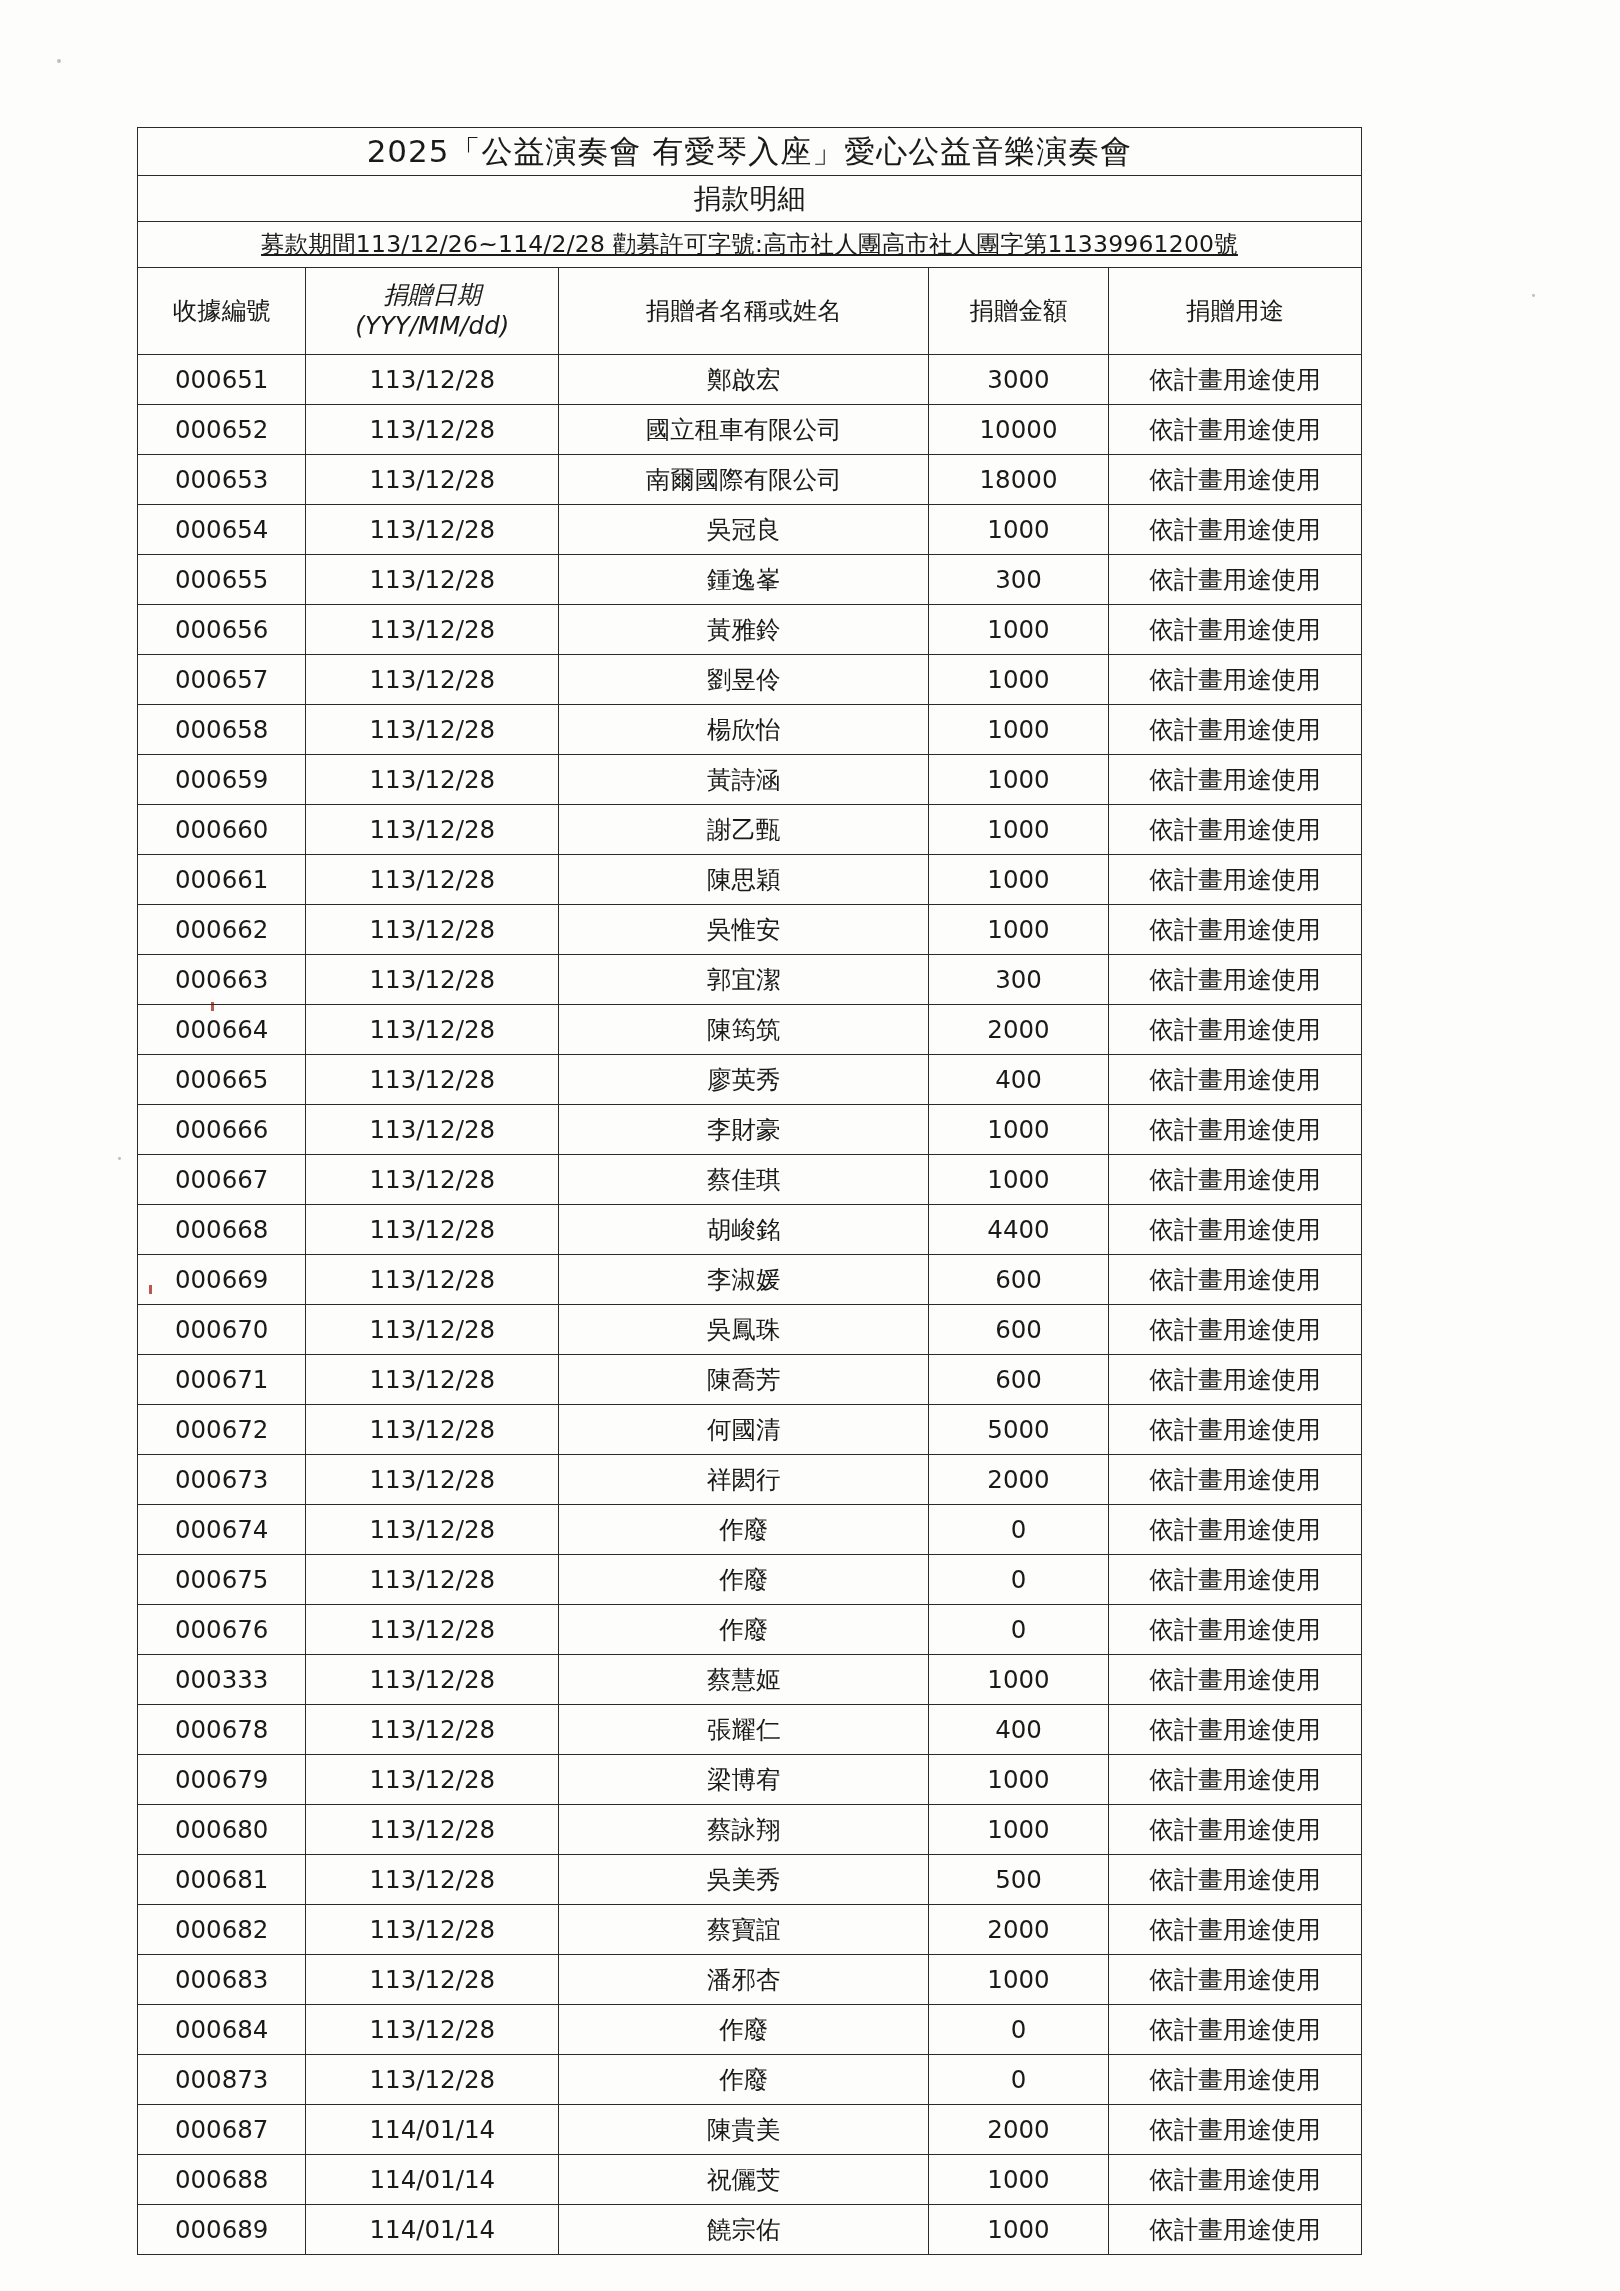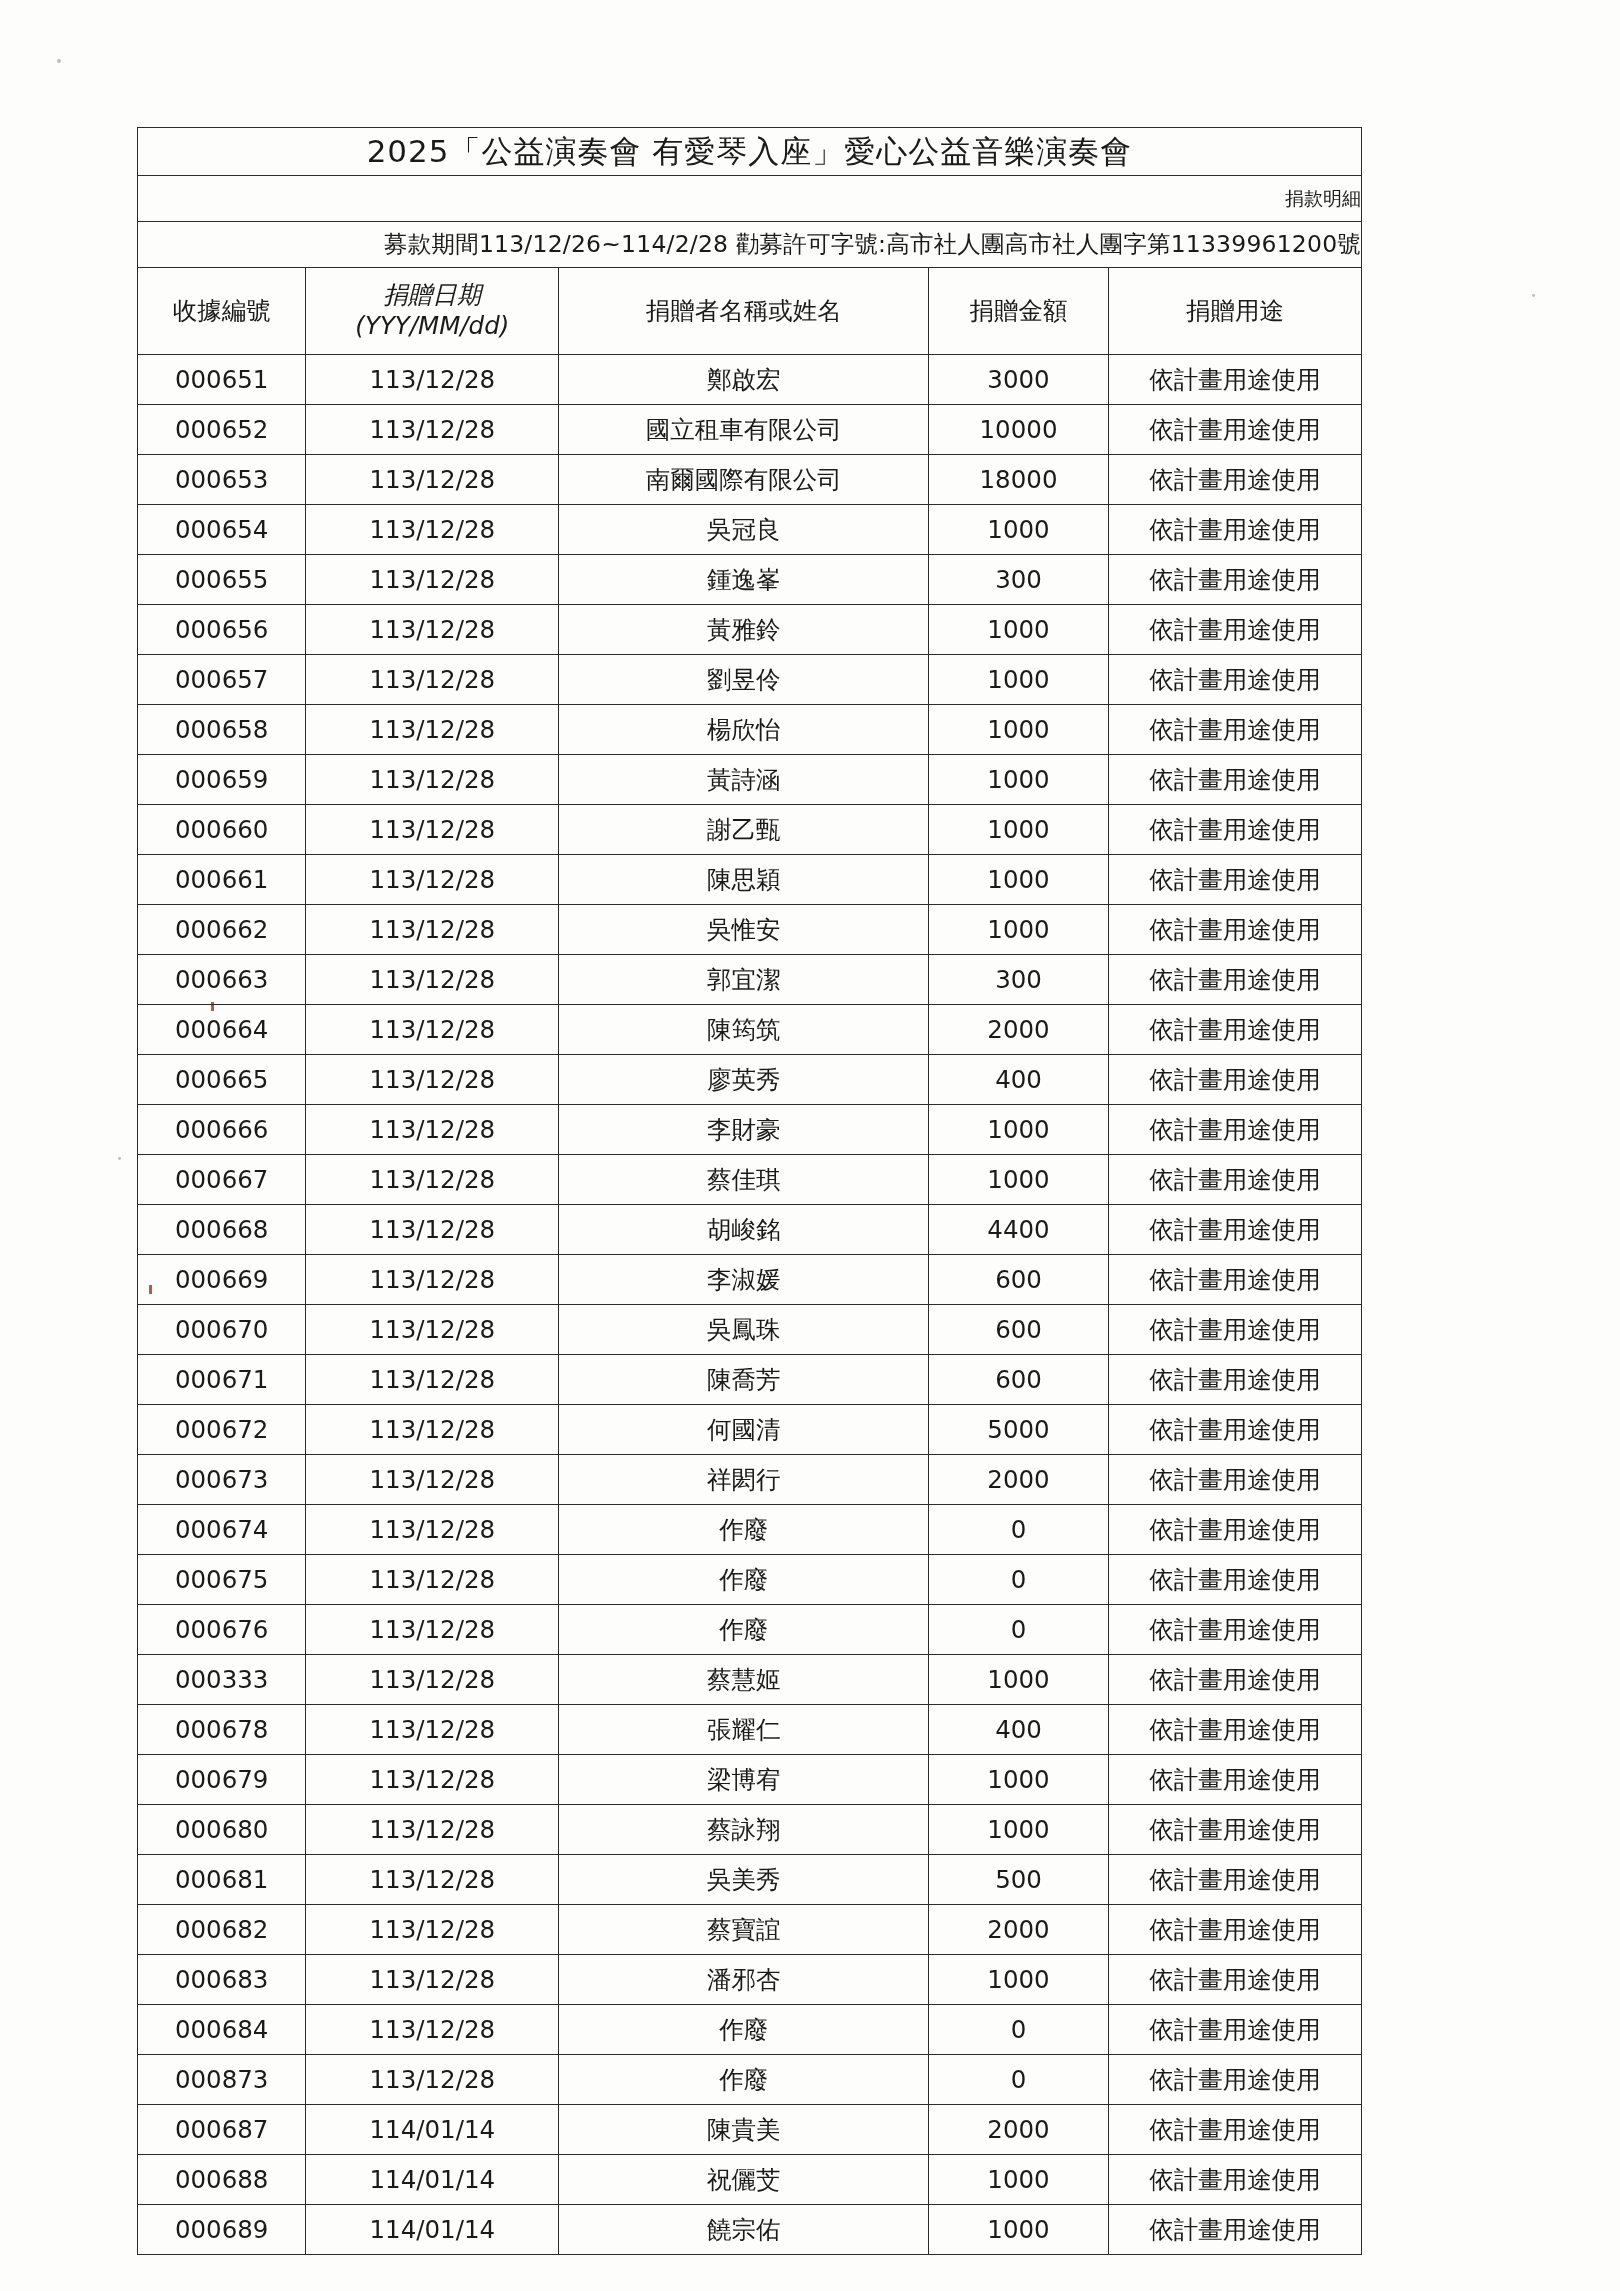--- a/index.html
+++ b/index.html
@@ -49,32 +49,33 @@
   }
   .title-cell {
     text-align: center;
     font-size: 31px;
     letter-spacing: 1px;
     height: 47px;
     line-height: 47px;
     white-space: nowrap;
   }
   .sub-cell {
-    text-align: right;
-    font-size: 19px;
+    text-align: center;
+    font-size: 28px;
     height: 45px;
     line-height: 45px;
   }
   .period-cell {
-    text-align: right;
+    text-align: center;
     font-size: 23.5px;
     height: 45px;
     line-height: 45px;
     white-space: nowrap;
     letter-spacing: 0.2px;
+    text-decoration: underline;
   }
   .hdr td {
     text-align: center;
     font-size: 24.5px;
     height: 86px;
     vertical-align: middle;
     line-height: 1.25;
   }
   .hdr .two-line {
     display: block;

